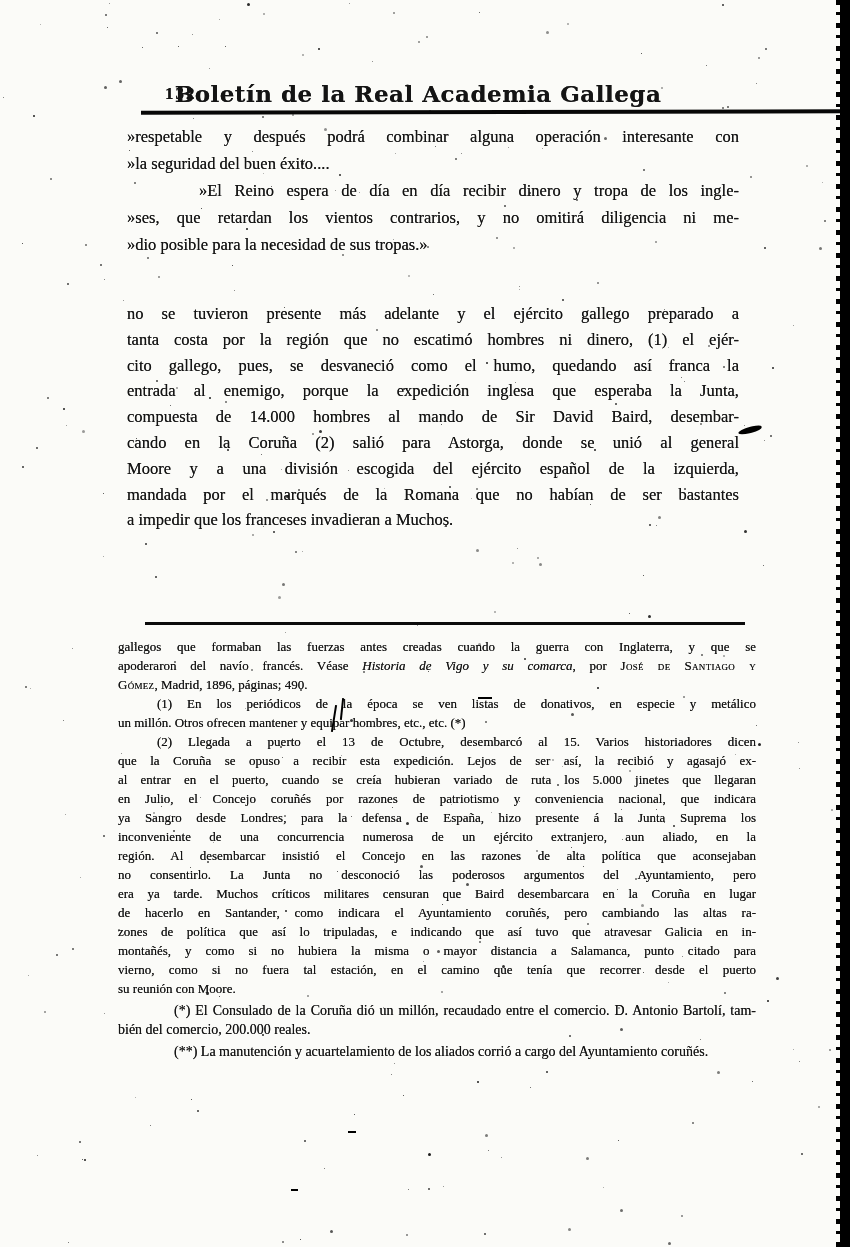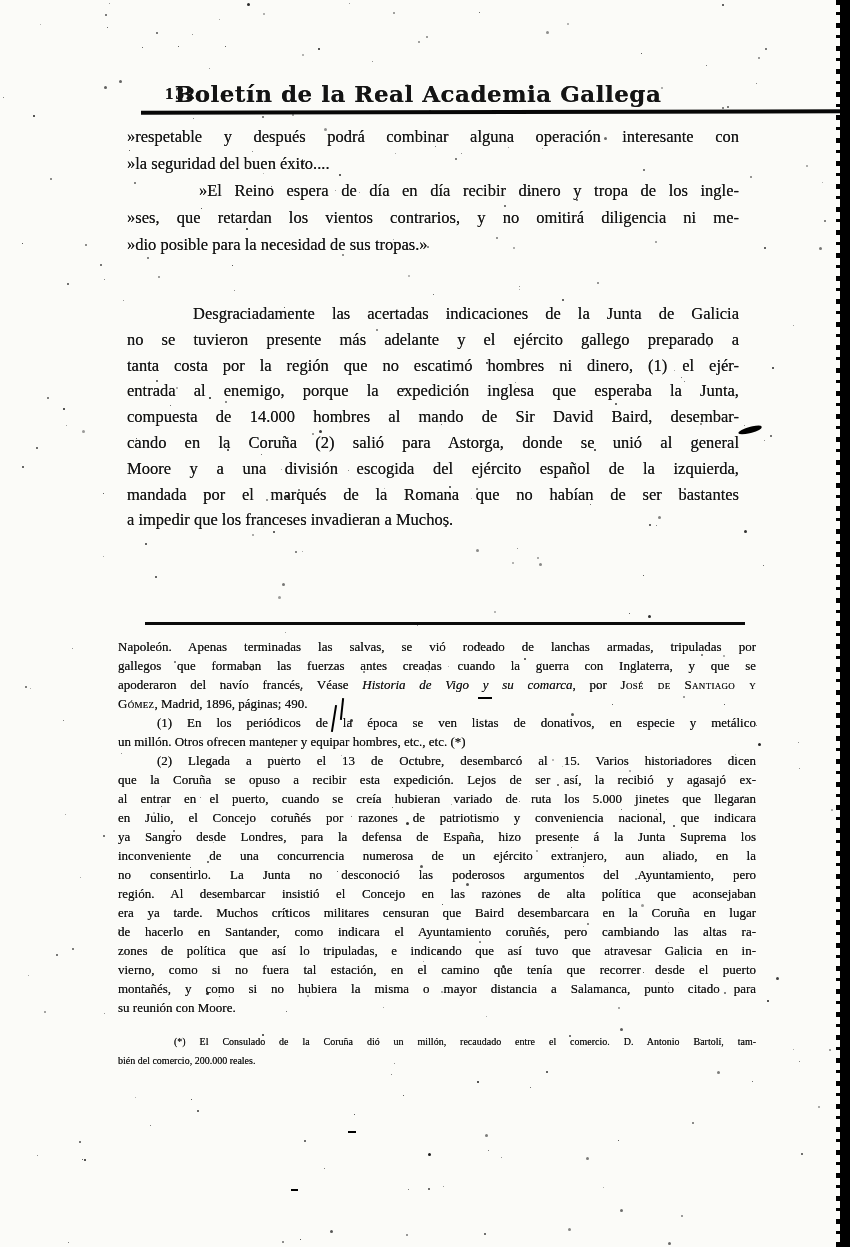--- a/index.html
+++ b/index.html
@@ -31,21 +31,21 @@
     transform:translateX(-30px); font-size:20px; font-weight:400; letter-spacing:4px;
   }
   .para{margin-top:43px;}
   
   .footrule{position:absolute; top:622px; left:145px; width:600px; height:3px; background:#0b0b0b;}
   .footnotes{position:absolute; top:637px; left:118px; width:638px; font-size:13px;}
   .footnotes .line{height:19px; line-height:19px; overflow:hidden; text-align:justify; text-align-last:justify;}
   .footnotes .line.last{text-align-last:left;}
   .footnotes .ind1{text-indent:39px;}
   .footnotes .ind2{text-indent:56px;}
-  .footnotes .fn.small{font-size:10px; margin-top:16px;}
+  .footnotes .fn.small{font-size:14px; margin-top:4px;}
   .footnotes .fn.small .line{height:18.5px; line-height:18.5px;}
   .i{font-style:italic;}
   .sc{font-variant:small-caps; letter-spacing:.3px;}
   
   .edge{position:absolute; top:0; right:0; width:10px; height:100%; background:#000;}
   .edge::before{
     content:""; position:absolute; left:-4px; top:0; width:4px; height:100%;
     background:repeating-linear-gradient(180deg,#000 0 5px, transparent 5px 12px, #000 12px 15px, transparent 15px 23px);
   }
   .noise i{position:absolute; display:block; background:#000; border-radius:50%;}
@@ -412,64 +412,66 @@
 
   <main class="content">
     <section class="quote">
         <div class="line"><span>»respetable y después podrá combinar alguna operación interesante con</span></div>
         <div class="line last"><span>»la seguridad del buen éxito....</span></div>
         <div class="line ind1"><span>»El Reino espera de día en día recibir dinero y tropa de los ingle-</span></div>
         <div class="line"><span>»ses, que retardan los vientos contrarios, y no omitirá diligencia ni me-</span></div>
         <div class="line last"><span>»dio posible para la necesidad de sus tropas.»</span></div>
       </section>
     <section class="para">
-        <div class="line ind1"><span>Desgraciadamente las acertadas indicaciones de la Junta de Galicia</span></div>
         <div class="line"><span>no se tuvieron presente más adelante y el ejército gallego preparado a</span></div>
         <div class="line"><span>tanta costa por la región que no escatimó hombres ni dinero, (1) el ejér-</span></div>
+        <div class="line"><span>cito gallego, pues, se desvaneció como el humo, quedando así franca la</span></div>
         <div class="line"><span>entrada al enemigo, porque la expedición inglesa que esperaba la Junta,</span></div>
         <div class="line"><span>compuesta de 14.000 hombres al mando de Sir David Baird, desembar-</span></div>
         <div class="line"><span>cando en la Coruña (2) salió para Astorga, donde se unió al general</span></div>
         <div class="line"><span>Moore y a una división escogida del ejército español de la izquierda,</span></div>
         <div class="line"><span>mandada por el marqués de la Romana que no habían de ser bastantes</span></div>
         <div class="line last"><span>a impedir que los franceses invadieran a Muchos.</span></div>
       </section>
   </main>
 
   <div class="footrule"></div>
 
   <div class="footnotes">
     <section class="fn">
-        <div class="line"><span>Napoleón.  Apenas terminadas las salvas, se vió rodeado de lanchas armadas, tripuladas por</span></div>
         <div class="line"><span>gallegos que formaban las fuerzas antes creadas cuando la guerra con Inglaterra, y que se</span></div>
         <div class="line"><span>apoderaron del navío francés.  Véase </span><span class="i">Historia de Vigo y su comarca</span><span>, por </span><span class="sc">José de Santiago y</span></div>
         <div class="line last"><span class="sc">Gómez</span><span>, Madrid, 1896, páginas; 490.</span></div>
       </section>
     <section class="fn">
         <div class="line ind1"><span>(1)  En los periódicos de la época se ven listas de donativos, en especie y metálico</span></div>
         <div class="line last"><span>un millón.  Otros ofrecen mantener y equipar hombres, etc., etc. (*)</span></div>
       </section>
     <section class="fn">
         <div class="line ind1"><span>(2)  Llegada a puerto el 13 de Octubre, desembarcó al 15.  Varios historiadores dicen</span></div>
         <div class="line"><span>que la Coruña se opuso a recibir esta expedición.  Lejos de ser así, la recibió y agasajó ex-</span></div>
         <div class="line"><span>al entrar en el puerto, cuando se creía hubieran variado de ruta los 5.000 jinetes que llegaran</span></div>
         <div class="line"><span>en Julio, el Concejo coruñés por razones de patriotismo y conveniencia nacional, que indicara</span></div>
         <div class="line"><span>ya Sangro desde Londres, para la defensa de España, hizo presente á la Junta Suprema los</span></div>
         <div class="line"><span>inconveniente de una concurrencia numerosa de un ejército extranjero, aun aliado, en la</span></div>
+        <div class="line"><span>región.  Al desembarcar insistió el Concejo en las razones de alta política que aconsejaban</span></div>
         <div class="line"><span>no consentirlo.  La Junta no desconoció las poderosos argumentos del Ayuntamiento, pero</span></div>
-        <div class="line"><span>región.  Al desembarcar insistió el Concejo en las razones de alta política que aconsejaban</span></div>
         <div class="line"><span>era ya tarde.  Muchos críticos militares censuran que Baird desembarcara en la Coruña en lugar</span></div>
         <div class="line"><span>de hacerlo en Santander, como indicara el Ayuntamiento coruñés, pero cambiando las altas ra-</span></div>
         <div class="line"><span>zones de política que así lo tripuladas, e indicando que así tuvo que atravesar Galicia en in-</span></div>
+        <div class="line"><span>montañés, y como si no hubiera la misma o mayor distancia a Salamanca, punto citado para</span></div>
         <div class="line"><span>vierno, como si no fuera tal estación, en el camino que tenía que recorrer desde el puerto</span></div>
-        <div class="line"><span>montañés, y como si no hubiera la misma o mayor distancia a Salamanca, punto citado para</span></div>
         <div class="line last"><span>su reunión con Moore.</span></div>
       </section>
     <section class="fn small">
         <div class="line ind2"><span>(*)  El Consulado de la Coruña dió un millón, recaudado entre el comercio. D. Antonio Bartolí, tam-</span></div>
         <div class="line last"><span>bién del comercio, 200.000 reales.</span></div>
+      </section>
+    <section class="fn small">
+        <div class="line ind2 last"><span>(**)  La manutención y acuartelamiento de los aliados  corrió a cargo del Ayuntamiento coruñés.</span></div>
       </section>
   </div>
 
   <div class="artifact a-stroke1"></div>
   <div class="artifact a-stroke2"></div>
   <div class="artifact a-dash1"></div>
   <div class="artifact a-smudge"></div>
   <div class="artifact a-dash2"></div>
   <div class="artifact a-dash3"></div>
 

